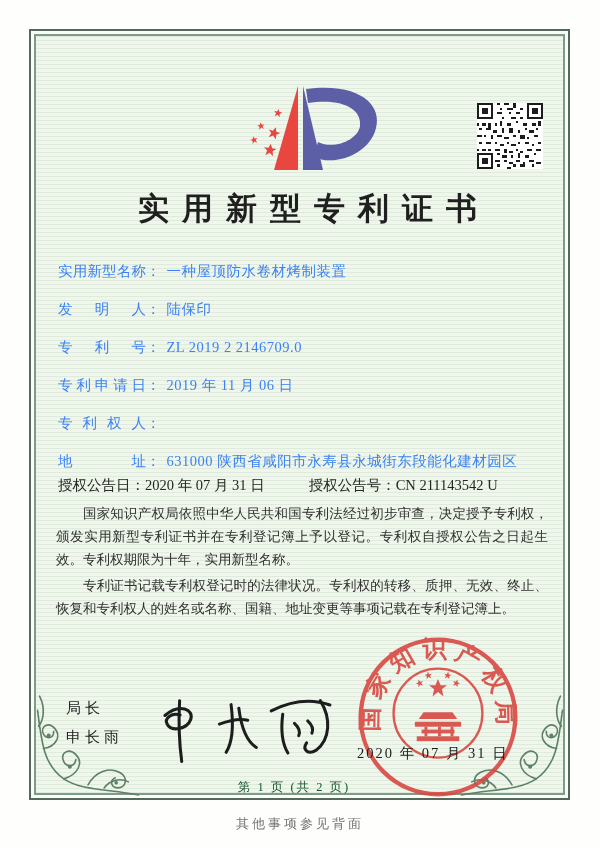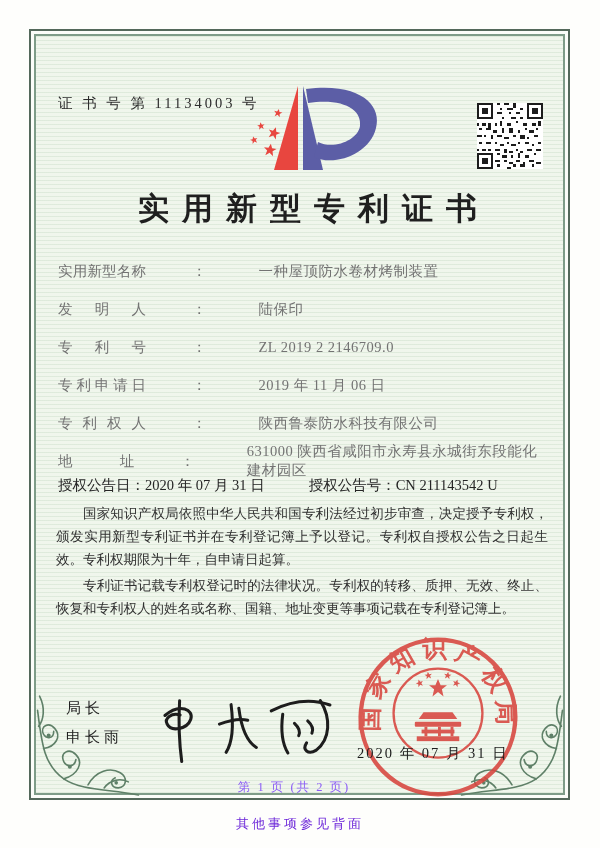--- a/index.html
+++ b/index.html
@@ -21,21 +21,21 @@
              letter-spacing:3px; }
 
   .logo { position:absolute; left:226px; top:80px; width:160px; height:96px; }
   .qr   { position:absolute; left:477px; top:103px; width:66px; height:66px; }
 
   .title { position:absolute; left:0; top:188px; width:600px; text-align:center;
            font-size:31px; font-weight:bold; color:#1f1f1f; letter-spacing:13px;
            text-indent:13px;padding-left:15px; }
 
   .fields { position:absolute; left:58px; top:252px; width:492px; }
-  .field-row { height:38px; display:flex; align-items:center; font-size:14.5px; color:#737373;gap:46px; }
+  .field-row { height:38px; display:flex; align-items:center; font-size:14.5px; color:#3b82f6; }
   .field-label { display:inline-block; width:88px; text-align:justify; text-align-last:justify; }
   .field-colon { display:inline-block; margin-right:6px; }
   .field-value { letter-spacing:0.5px; }
 
   .grant-row { position:absolute; left:58px; top:470px; width:492px; height:30px;
                display:flex; align-items:center; font-size:14.5px; color:#252525;text-align:center; }
   .grant-right { margin-left:44px; }
 
   .paragraphs { position:absolute; left:56px; top:502px; width:492px;
                 font-size:13.5px; color:#303030; line-height:1.72;
@@ -46,24 +46,24 @@
             letter-spacing:4px; line-height:1.95; }
   .signature { position:absolute; left:152px; top:682px; width:190px; height:86px;
                transform:rotate(-2deg); }
 
   .seal { position:absolute; left:353px; top:632px; width:170px; height:170px;
           opacity:0.88; z-index:5; }
   .seal-date { position:absolute; left:357px; top:744px; z-index:6; font-size:14.5px;
                color:#1c1c1c; letter-spacing:2px; }
 
   .page-info { position:absolute; left:0; top:779px; width:588px; text-align:center;
-               font-size:12.5px; color:#8b5cf6; letter-spacing:2px; }
+               font-size:12.5px; color:#14532d; letter-spacing:2px; }
 
   .footer-note { position:absolute; left:0; top:815px; width:600px; text-align:center;
-                 font-size:13px; color:#6d28d9; letter-spacing:3px; }
+                 font-size:13px; color:#737373; letter-spacing:3px; }
 
   .flourish { position:absolute; width:112px; height:116px; z-index:2; }
   .flourish-left  { left:33px;  top:682px; }
   .flourish-right { right:33px; top:682px; transform:scaleX(-1); }
 </style>
 </head>
 <body>
 
 <div class="page">
 
@@ -95,21 +95,20 @@
       <path d="M6,14 C12,26 10,38 5,44"></path>
       <path d="M70,105 C76,97 86,95 94,99"></path>
     </g>
     <g fill="#5f8068">
       <circle cx="36" cy="84" r="2"></circle>
         <circle cx="15" cy="53" r="2"></circle>
         <circle cx="82" cy="100" r="1.8"></circle>
     </g>
   </svg>
 
-  <div class="cert-no">证 书 号 第 11134003 号</div>
 
   <svg class="logo" viewBox="0 0 160 96">
     <defs>
       <path id="lstar" d="M0,-6 L1.76,-1.85 6,-1.85 2.6,0.9 3.7,5.6 0,2.6 -3.7,5.6 -2.6,0.9 -6,-1.85 -1.76,-1.85 Z"></path>
     </defs>
     <polygon points="72,6 48,90 72,90" fill="#e8463f"></polygon>
     <polygon points="77,6 77,90 97,90" fill="#5c5ea6"></polygon>
     <path d="M80,9 C135,2 156,26 150,48 C144,74 108,87 88,77 L92,62 C108,70 132,60 134,46 C136,30 118,18 82,23 Z" fill="#5c5ea6"></path>
     <g fill="#e8463f">
       <use href="#lstar" transform="translate(52,33) scale(0.7) rotate(12)"></use>
@@ -159,38 +158,37 @@
         <span class="field-value">ZL 2019 2 2146709.0</span>
     </div>
     <div class="field-row">
       <span class="field-label">专利申请日</span>
         <span class="field-colon">：</span>
         <span class="field-value">2019 年 11 月 06 日</span>
     </div>
     <div class="field-row">
       <span class="field-label">专利权人</span>
         <span class="field-colon">：</span>
-        <span class="field-value">陕西鲁泰防水科技有限公司</span>
     </div>
     <div class="field-row">
       <span class="field-label">地址</span>
         <span class="field-colon">：</span>
         <span class="field-value">631000  陕西省咸阳市永寿县永城街东段能化建材园区</span>
     </div>
   </div>
 
   <div class="grant-row">
     <span>授权公告日：</span>
     <span>2020 年 07 月 31 日</span>
     <span class="grant-right">授权公告号：</span>
     <span>CN 211143542 U</span>
   </div>
 
   <div class="paragraphs">
-    <p>国家知识产权局依照中华人民共和国专利法经过初步审查，决定授予专利权，颁发实用新型专利证书并在专利登记簿上予以登记。专利权自授权公告之日起生效。专利权期限为十年，自申请日起算。</p>
+    <p>国家知识产权局依照中华人民共和国专利法经过初步审查，决定授予专利权，颁发实用新型专利证书并在专利登记簿上予以登记。专利权自授权公告之日起生效。专利权期限为十年，实用新型名称。</p>
     <p>专利证书记载专利权登记时的法律状况。专利权的转移、质押、无效、终止、恢复和专利权人的姓名或名称、国籍、地址变更等事项记载在专利登记簿上。</p>
   </div>
 
   <div class="signer">
     <div>局长</div>
     <div>申长雨</div>
   </div>
 
   <svg class="signature" viewBox="0 0 200 80">
     <g stroke="#1d1d1d" fill="none" stroke-width="3.2" stroke-linecap="round" stroke-linejoin="round">

